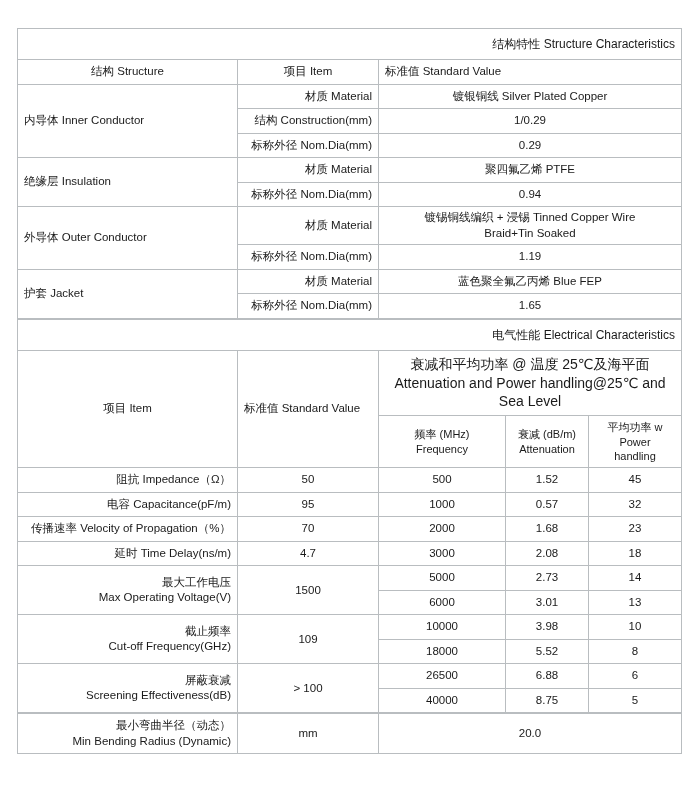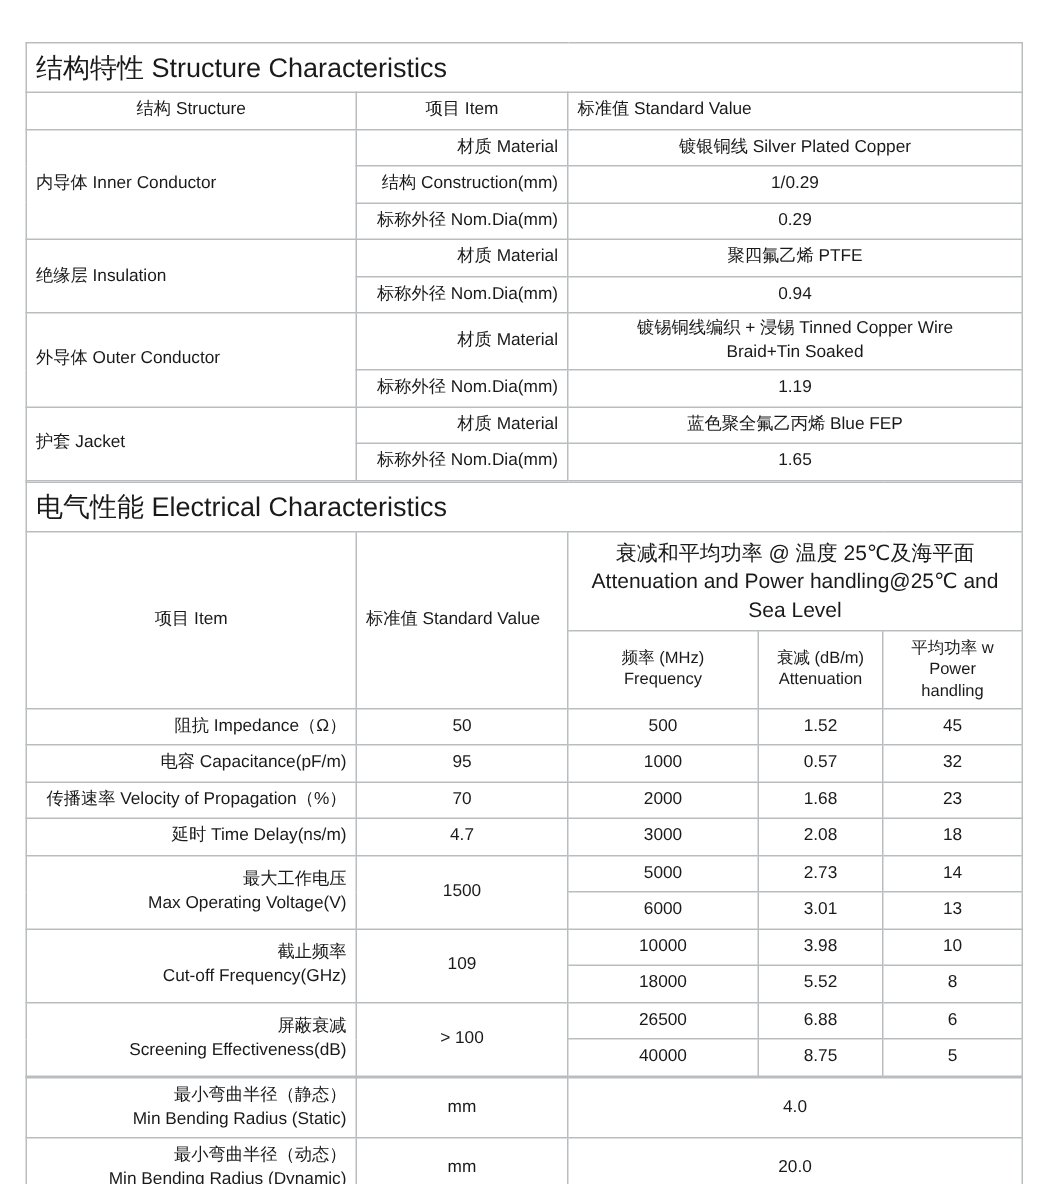--- a/index.html
+++ b/index.html
@@ -34,25 +34,26 @@
   table.spec td {
     border: 1px solid #b9bdc0;
     padding: 4px 6px;
     vertical-align: middle;
     background: #ffffff;
   }
 
   
   td.section-band {
     background: #cfe7f6;
-    font-size: 18px;
+    font-size: 12px;
     padding: 6px 10px 6px 10px;
     border-color: #a9b3b8;
     color: #1a1a1a;
     height: 22px;
+    text-align: right;
   }
 
   
   td.colhead {
     background: #eeeeee;
     border-color: #b9bdc0;
   }
   td.colhead-left   { text-align: center;   padding-left: 10px; }
   td.colhead-center { text-align: left; }
 
@@ -269,26 +270,20 @@
   </table>
 
   <table class="spec">
     <colgroup>
         <col class="c1">
         <col class="c2">
         <col class="c3">
       </colgroup>
     <tbody>
       <tr>
-        <td class="l two-line">最小弯曲半径（静态）
-Min Bending Radius (Static)</td>
-        <td class="val">mm</td>
-        <td class="val">4.0</td>
-      </tr>
-      <tr>
         <td class="l two-line">最小弯曲半径（动态）
 Min Bending Radius (Dynamic)</td>
         <td class="val">mm</td>
         <td class="val">20.0</td>
       </tr>
 
     </tbody>
   </table>
 
 </div>

